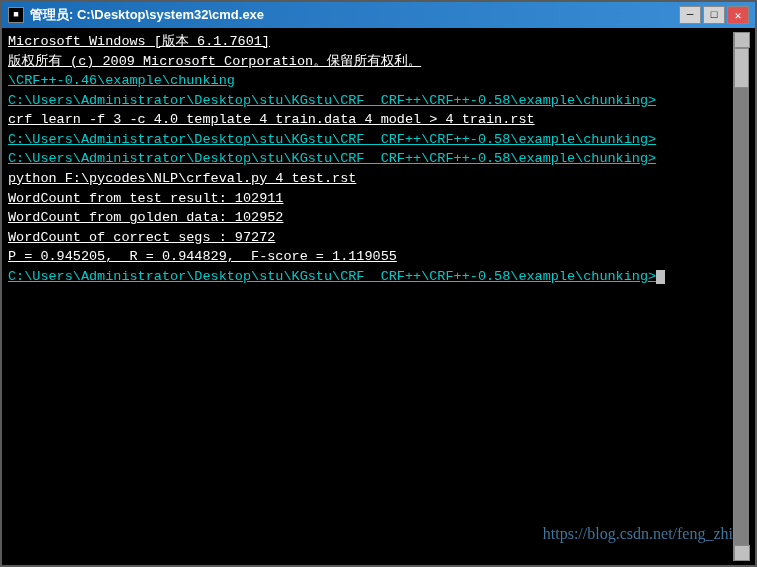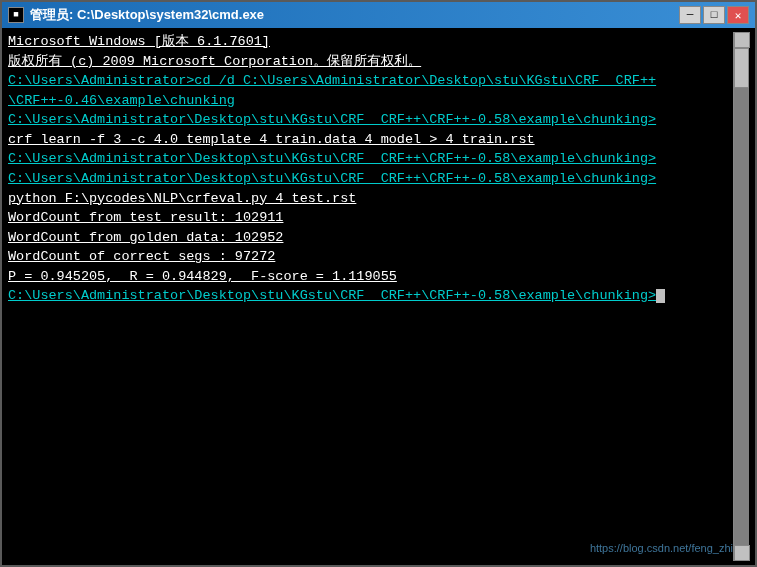--- a/index.html
+++ b/index.html
@@ -155,25 +155,25 @@
     .line.white {
       color: #ffffff;
     }
 
     .line.gray {
       color: #c0c0c0;
     }
 
     .watermark {
       position: absolute;
-      bottom: 8px;
+      bottom: 20px;
       right: 22px;
       color: #4a8ab5;
-      font-size: 11px;
-      font-family: Liberation Sans, sans-serif;
+      font-size: 16px;
+      font-family: Liberation Serif, serif;
       opacity: 0.85;
     }
 
     .cursor-line {
       display: flex;
       align-items: center;
     }
 
     .cursor-block {
       display: inline-block;
@@ -201,21 +201,20 @@
       <div class="tb-btn close">✕</div>
     </div>
   </div>
 
   <div class="console-area">
     <div class="console-content">
 
     <span class="line white">Microsoft Windows [版本 6.1.7601]</span>
         <span class="line white">版权所有 (c) 2009 Microsoft Corporation。保留所有权利。</span>
         <span class="line gray"></span>
-        <span class="line cyan">C:\Users\Administrator&gt;cd /d C:\Users\Administrator\Desktop\stu\KGstu\CRF__CRF++</span>
         <span class="line cyan">\CRF++-0.46\example\chunking</span>
         <span class="line gray"></span>
         <span class="line cyan">C:\Users\Administrator\Desktop\stu\KGstu\CRF__CRF++\CRF++-0.58\example\chunking&gt;</span>
         <span class="line white">crf_learn -f 3 -c 4.0 template 4_train.data 4_model &gt; 4_train.rst</span>
         <span class="line gray"></span>
         <span class="line cyan">C:\Users\Administrator\Desktop\stu\KGstu\CRF__CRF++\CRF++-0.58\example\chunking&gt;</span>
         <span class="line gray"></span>
         <span class="line cyan">C:\Users\Administrator\Desktop\stu\KGstu\CRF__CRF++\CRF++-0.58\example\chunking&gt;</span>
         <span class="line white">python F:\pycodes\NLP\crfeval.py 4_test.rst</span>
         <span class="line white">WordCount from test result: 102911</span>

